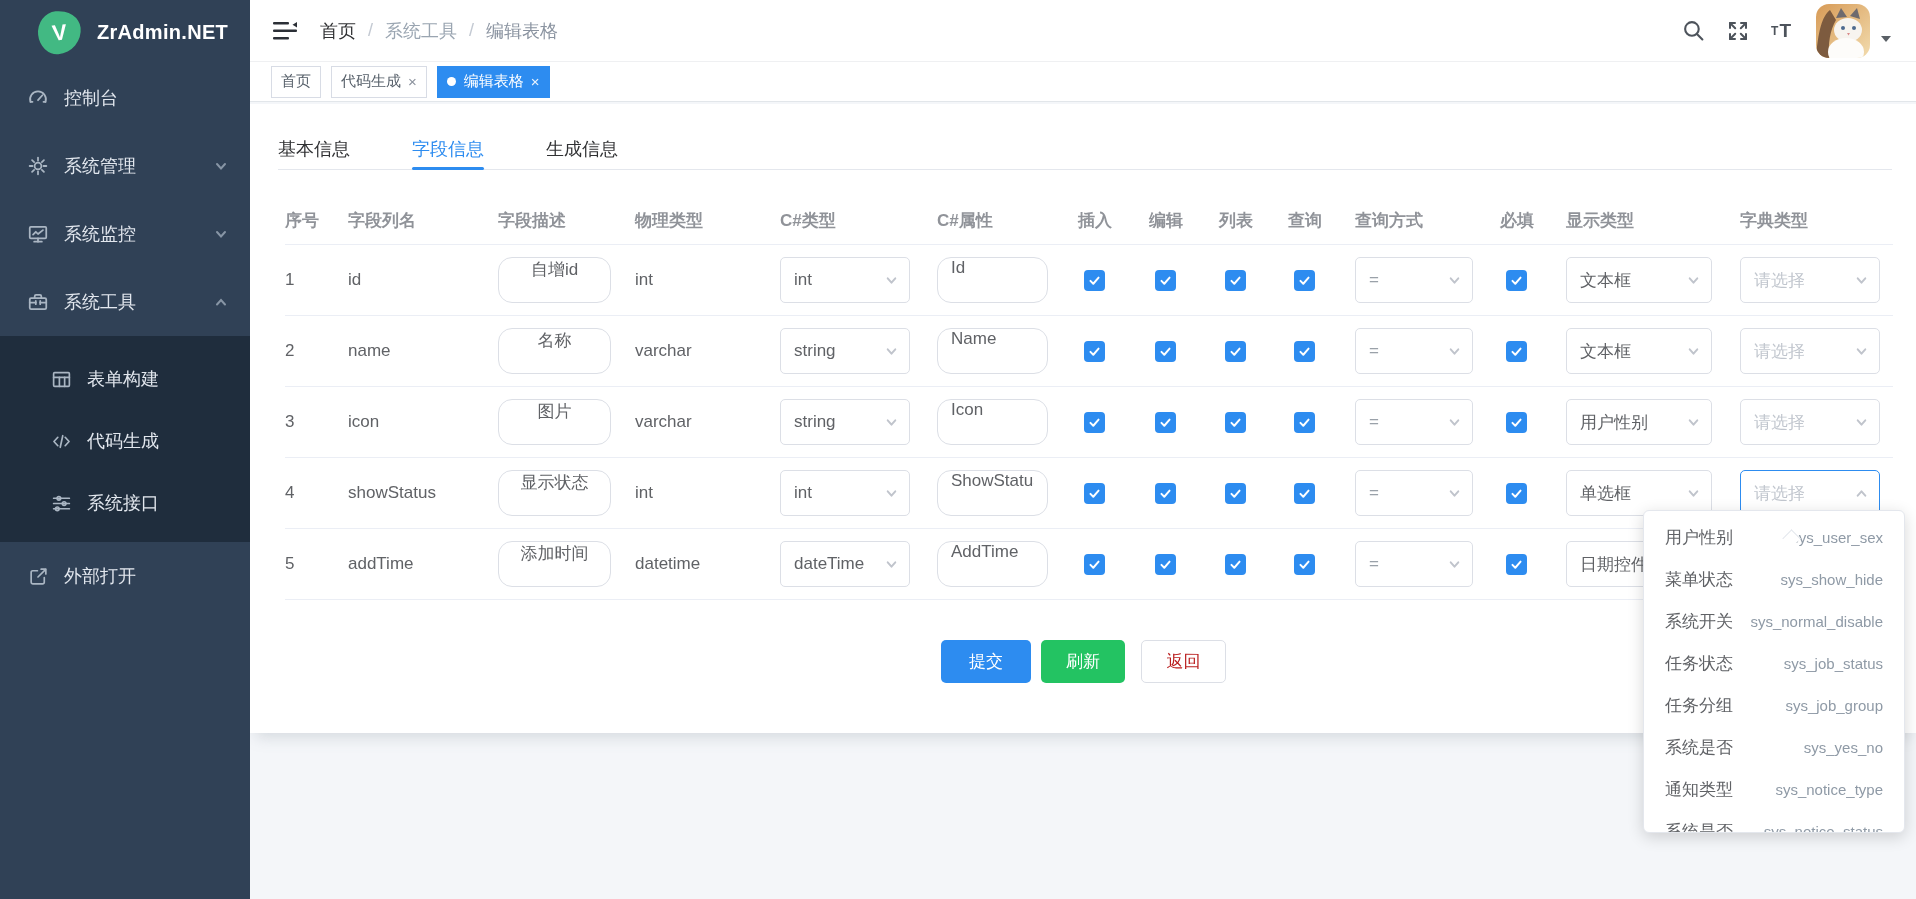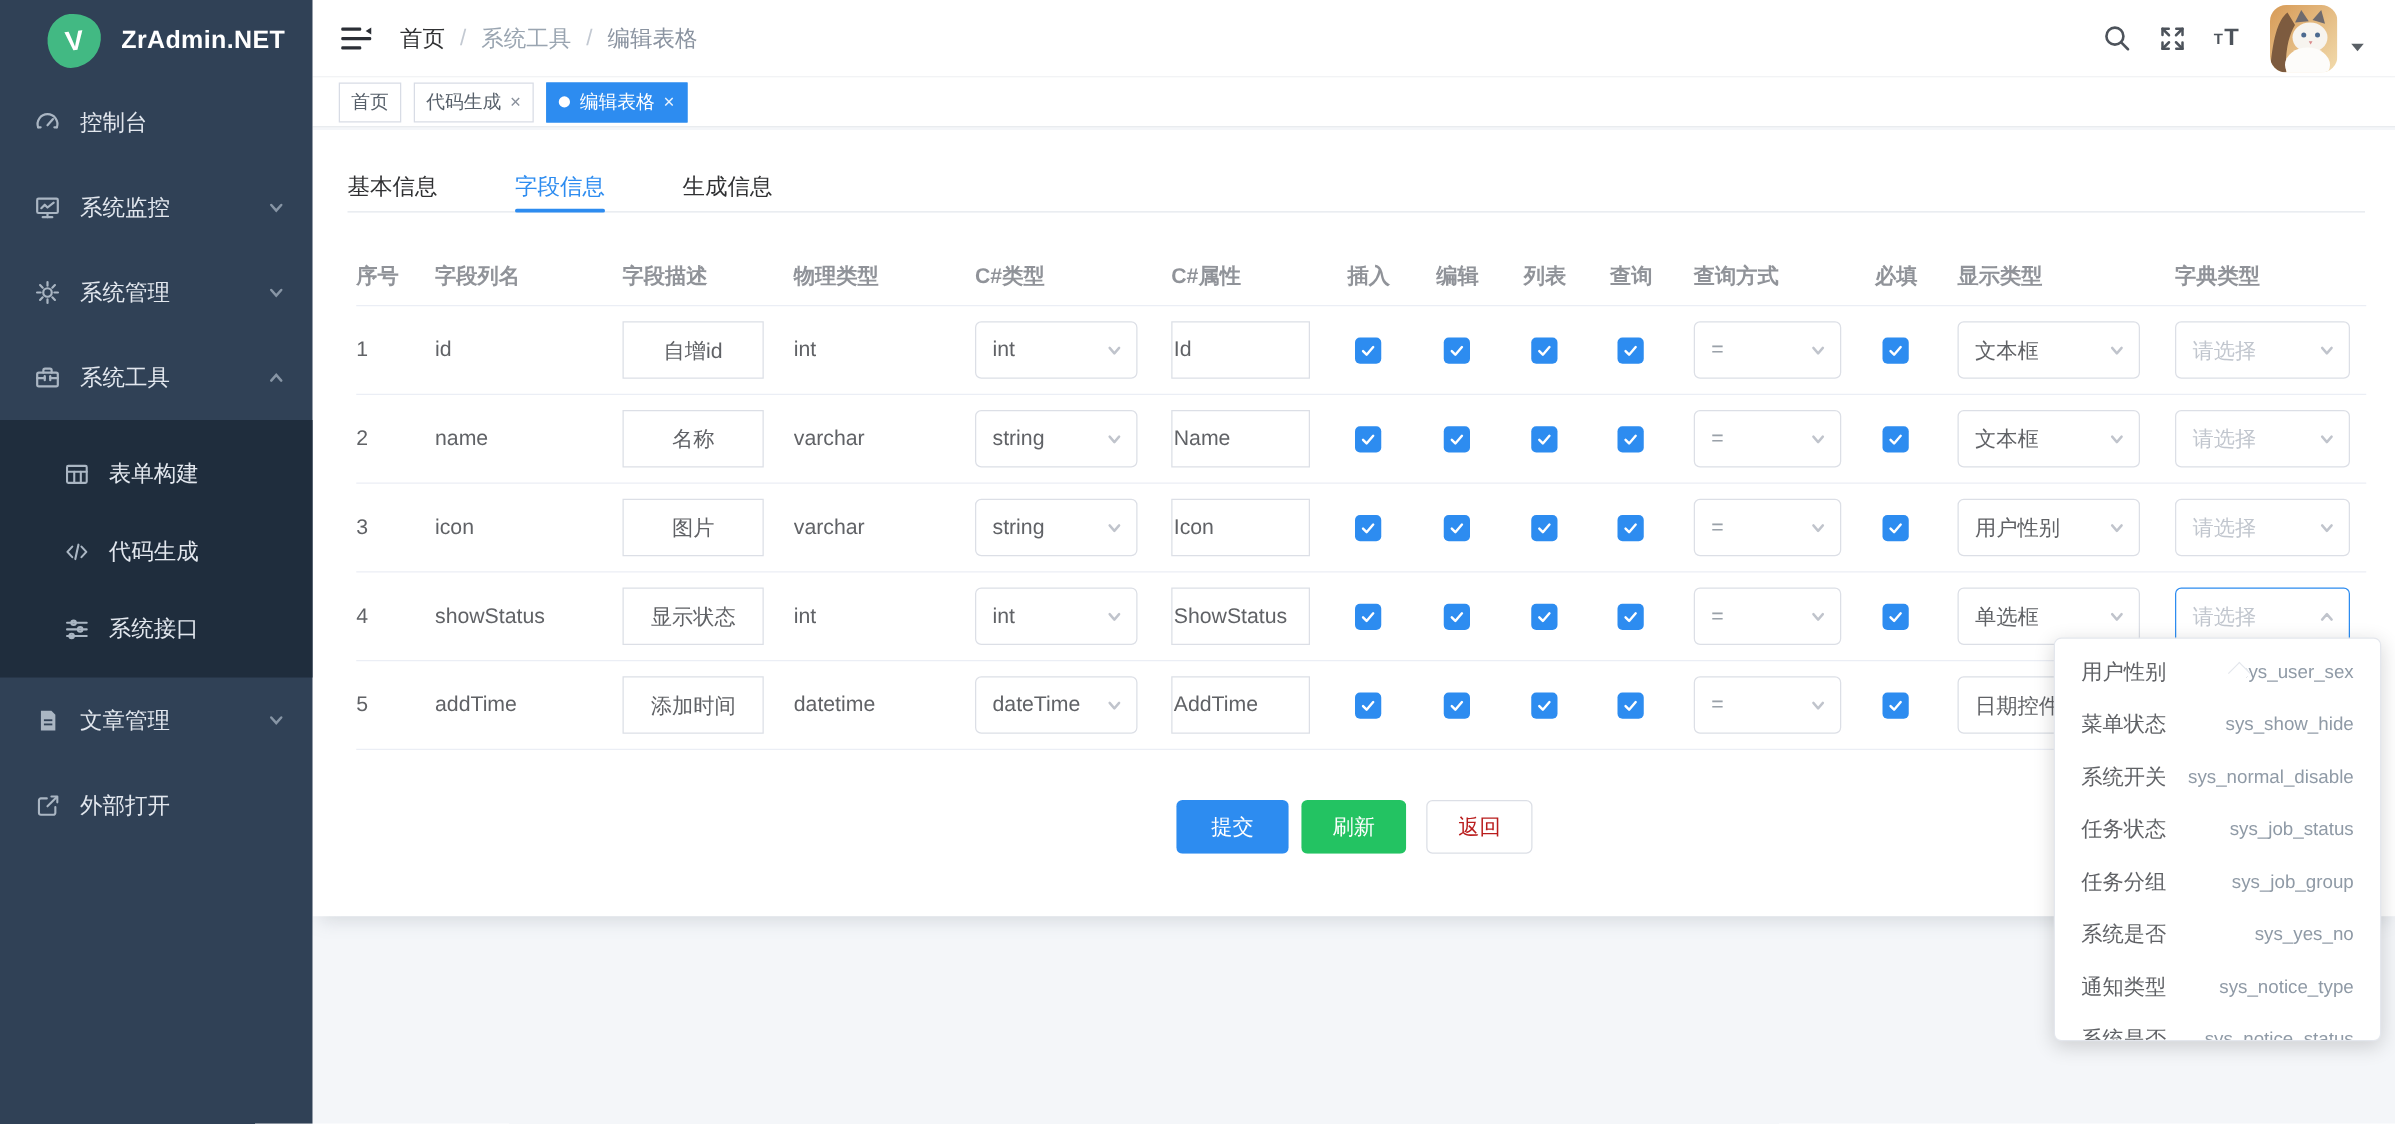--- a/index.html
+++ b/index.html
@@ -54,21 +54,21 @@
   .tab.active { color:#2d8cf0; }
   .tab.active::after { content:""; position:absolute; left:0; right:0; bottom:-1px; height:3px; border-radius:2px; background:#2d8cf0; }
 
   
   .ftable { position:absolute; left:35px; right:23px; top:92px; }
   .frow { display:grid; grid-template-columns:63px 150px 137px 145px 157px 141px 71px 70px 69px 67px 145px 66px 174px minmax(0,1fr); align-items:center; border-bottom:1px solid #ebeef5; }
   .frow.head { height:49px; font-size:17px; font-weight:700; color:#909399; }
   .frow.body { height:71px; font-size:17px; color:#606266; }
   .cell-text { overflow:hidden; white-space:nowrap; }
 
-  .inp { height:46px; border:1px solid #dcdfe6; border-radius:0; background:#fff; display:flex; align-items:center; padding:0 1px; font-size:17px; color:#606266; overflow:hidden; white-space:nowrap; }
+  .inp { height:46px; border:1px solid #dcdfe6; border-radius:14px; background:#fff; display:flex; padding:0 13px; font-size:17px; color:#606266; overflow:hidden; white-space:nowrap; }
   .inp.center { justify-content:center; }
   .sel { height:46px; border:1px solid #dcdfe6; border-radius:5px; background:#fff; display:flex; align-items:center; justify-content:space-between; padding:0 11px 0 13px; font-size:17px; color:#606266; cursor:pointer; }
   .sel .txt { overflow:hidden; white-space:nowrap; }
   .sel .sel-chev { flex:none; margin-left:6px; display:flex; transition:transform .2s; }
   .sel .sel-chev svg { stroke:#c0c4cc; fill:none; stroke-width:1.8; stroke-linecap:round; stroke-linejoin:round; }
   .sel.placeholder .txt { color:#c1c6ce; }
   .sel.muted .txt { color:#9aa1a9; }
   .sel.focused { border-color:#2d8cf0; }
   .sel.focused .sel-chev { transform:rotate(180deg); }
 
@@ -105,37 +105,20 @@
     <div class="menu-item">
       <span class="mi-icon">
         <svg width="22" height="22" viewBox="0 0 20 20">
             <path d="M3.2 13.5 a7.2 7.2 0 1 1 13.6 0"></path>
             <line x1="10" y1="12" x2="14" y2="7.5"></line>
             <line x1="3.2" y1="13.5" x2="5" y2="13.5"></line>
             <line x1="15" y1="13.5" x2="16.8" y2="13.5"></line>
           </svg>
       </span>
       <span>控制台</span>
-    </div>
-
-    <div class="menu-item">
-      <span class="mi-icon">
-        <svg width="22" height="22" viewBox="0 0 20 20">
-            <rect x="2.5" y="3.5" width="15" height="10.5" rx="1"></rect>
-            <polyline points="5.5,10.5 8,8 10,10 14.5,6.5"></polyline>
-            <line x1="10" y1="14" x2="10" y2="17"></line>
-            <line x1="6.5" y1="17" x2="13.5" y2="17"></line>
-          </svg>
-      </span>
-      <span>系统监控</span>
-      <span class="chev">
-          <svg width="14" height="14" viewBox="0 0 14 14">
-            <polyline points="3,5 7,9.5 11,5"></polyline>
-          </svg>
-        </span>
     </div>
 
     <div class="menu-item">
       <span class="mi-icon">
         <svg width="22" height="22" viewBox="0 0 20 20">
             <circle cx="10" cy="10" r="3.1"></circle>
             <line x1="10" y1="2.4" x2="10" y2="5"></line>
             <line x1="10" y1="15" x2="10" y2="17.6"></line>
             <line x1="2.4" y1="10" x2="5" y2="10"></line>
             <line x1="15" y1="10" x2="17.6" y2="10"></line>
@@ -149,20 +132,37 @@
       <span class="chev">
           <svg width="14" height="14" viewBox="0 0 14 14">
             <polyline points="3,5 7,9.5 11,5"></polyline>
           </svg>
         </span>
     </div>
 
     <div class="menu-item">
       <span class="mi-icon">
         <svg width="22" height="22" viewBox="0 0 20 20">
+            <rect x="2.5" y="3.5" width="15" height="10.5" rx="1"></rect>
+            <polyline points="5.5,10.5 8,8 10,10 14.5,6.5"></polyline>
+            <line x1="10" y1="14" x2="10" y2="17"></line>
+            <line x1="6.5" y1="17" x2="13.5" y2="17"></line>
+          </svg>
+      </span>
+      <span>系统监控</span>
+      <span class="chev">
+          <svg width="14" height="14" viewBox="0 0 14 14">
+            <polyline points="3,5 7,9.5 11,5"></polyline>
+          </svg>
+        </span>
+    </div>
+
+    <div class="menu-item">
+      <span class="mi-icon">
+        <svg width="22" height="22" viewBox="0 0 20 20">
             <rect x="2.5" y="6.5" width="15" height="10" rx="1.2"></rect>
             <path d="M7 6.5 V4.8 a1.2 1.2 0 0 1 1.2 -1.2 h3.6 a1.2 1.2 0 0 1 1.2 1.2 V6.5"></path>
             <line x1="2.5" y1="10.5" x2="8" y2="10.5"></line>
             <line x1="12" y1="10.5" x2="17.5" y2="10.5"></line>
             <line x1="8" y1="9" x2="8" y2="12"></line>
             <line x1="12" y1="9" x2="12" y2="12"></line>
           </svg>
       </span>
       <span>系统工具</span>
       <span class="chev">
@@ -202,35 +202,20 @@
               <line x1="2.5" y1="10" x2="17.5" y2="10"></line>
               <circle cx="12.5" cy="10" r="1.7"></circle>
               <line x1="2.5" y1="15" x2="17.5" y2="15"></line>
               <circle cx="6" cy="15" r="1.7"></circle>
             </svg>
         </span>
         <span>系统接口</span>
       </div>
     </div>
 
-    <div class="menu-item">
-      <span class="mi-icon filled">
-        <svg width="21" height="21" viewBox="0 0 20 20">
-            <path d="M4.5 2.5 h8 l3 3 v12 h-11 z"></path>
-            <rect x="6.8" y="9" width="6.4" height="1.4" fill="#304156"></rect>
-            <rect x="6.8" y="12.2" width="6.4" height="1.4" fill="#304156"></rect>
-          </svg>
-      </span>
-      <span>文章管理</span>
-      <span class="chev">
-          <svg width="14" height="14" viewBox="0 0 14 14">
-            <polyline points="3,5 7,9.5 11,5"></polyline>
-          </svg>
-        </span>
-    </div>
 
     <div class="menu-item">
       <span class="mi-icon">
         <svg width="21" height="21" viewBox="0 0 20 20">
             <path d="M15.5 11 v4.5 a1.5 1.5 0 0 1 -1.5 1.5 h-9.5 a1.5 1.5 0 0 1 -1.5 -1.5 v-9.5 a1.5 1.5 0 0 1 1.5 -1.5 H9"></path>
             <polyline points="12.5,3 17,3 17,7.5"></polyline>
             <line x1="9.5" y1="10.5" x2="16.6" y2="3.4"></line>
           </svg>
       </span>
       <span>外部打开</span>

